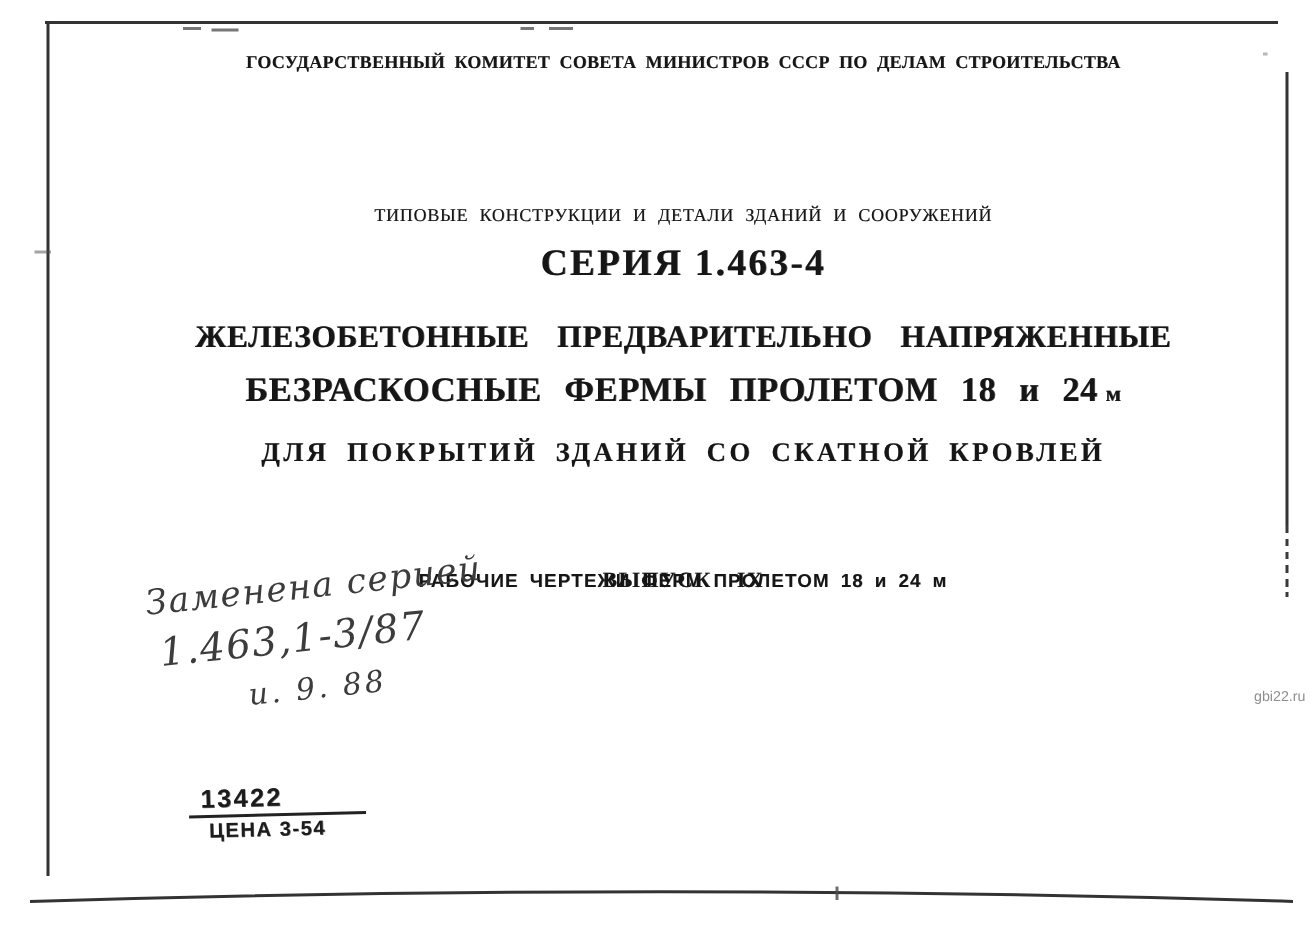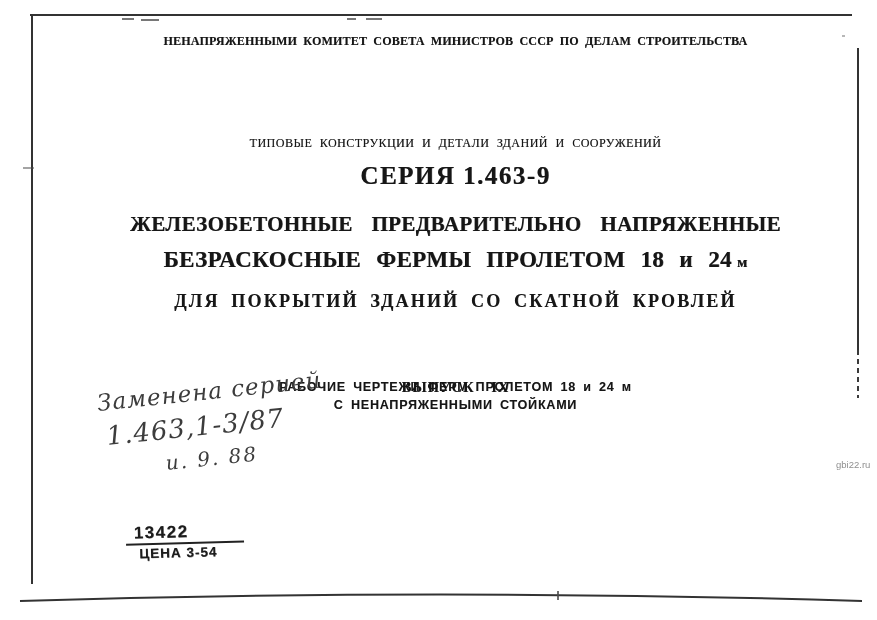--- a/index.html
+++ b/index.html
@@ -183,30 +183,29 @@
   </svg>
   <div class="speck speck-1"></div>
   <div class="speck speck-2"></div>
   <div class="speck speck-3"></div>
   <div class="speck speck-4"></div>
   <div class="speck speck-5"></div>
   <div class="speck speck-6"></div>
   <div class="speck speck-7"></div>
 
   <div class="typeset">
-    <div class="authority">НЕНАПРЯЖЕННЫМИ КОМИТЕТ СОВЕТА МИНИСТРОВ СССР ПО ДЕЛАМ СТРОИТЕЛЬСТВА</div>
+    <div class="authority">ГОСУДАРСТВЕННЫЙ КОМИТЕТ СОВЕТА МИНИСТРОВ СССР ПО ДЕЛАМ СТРОИТЕЛЬСТВА</div>
     <div class="collection">ТИПОВЫЕ КОНСТРУКЦИИ И ДЕТАЛИ ЗДАНИЙ И СООРУЖЕНИЙ</div>
-    <div class="series">СЕРИЯ 1.463-9</div>
+    <div class="series">СЕРИЯ 1.463-4</div>
     <div class="title-line1">ЖЕЛЕЗОБЕТОННЫЕ ПРЕДВАРИТЕЛЬНО НАПРЯЖЕННЫЕ</div>
     <div class="title-line2"><span>БЕЗРАСКОСНЫЕ ФЕРМЫ ПРОЛЕТОМ 18 и 24</span><span class="title-unit">м</span></div>
     <div class="subtitle">ДЛЯ ПОКРЫТИЙ ЗДАНИЙ СО СКАТНОЙ КРОВЛЕЙ</div>
     <div class="issue">ВЫПУСК IX</div>
     <div class="issue-contents">
       <div>РАБОЧИЕ ЧЕРТЕЖИ ФЕРМ ПРОЛЕТОМ 18 и 24 м</div>
-      <div>С НЕНАПРЯЖЕННЫМИ СТОЙКАМИ</div>
     </div>
   </div>
 
   <div class="handwritten">
     <div class="hw-line1">Заменена серией</div>
     <div class="hw-line2">1.463,1-3/87</div>
     <div class="hw-line3">и. 9. 88</div>
   </div>
 
   <div class="stamp">

